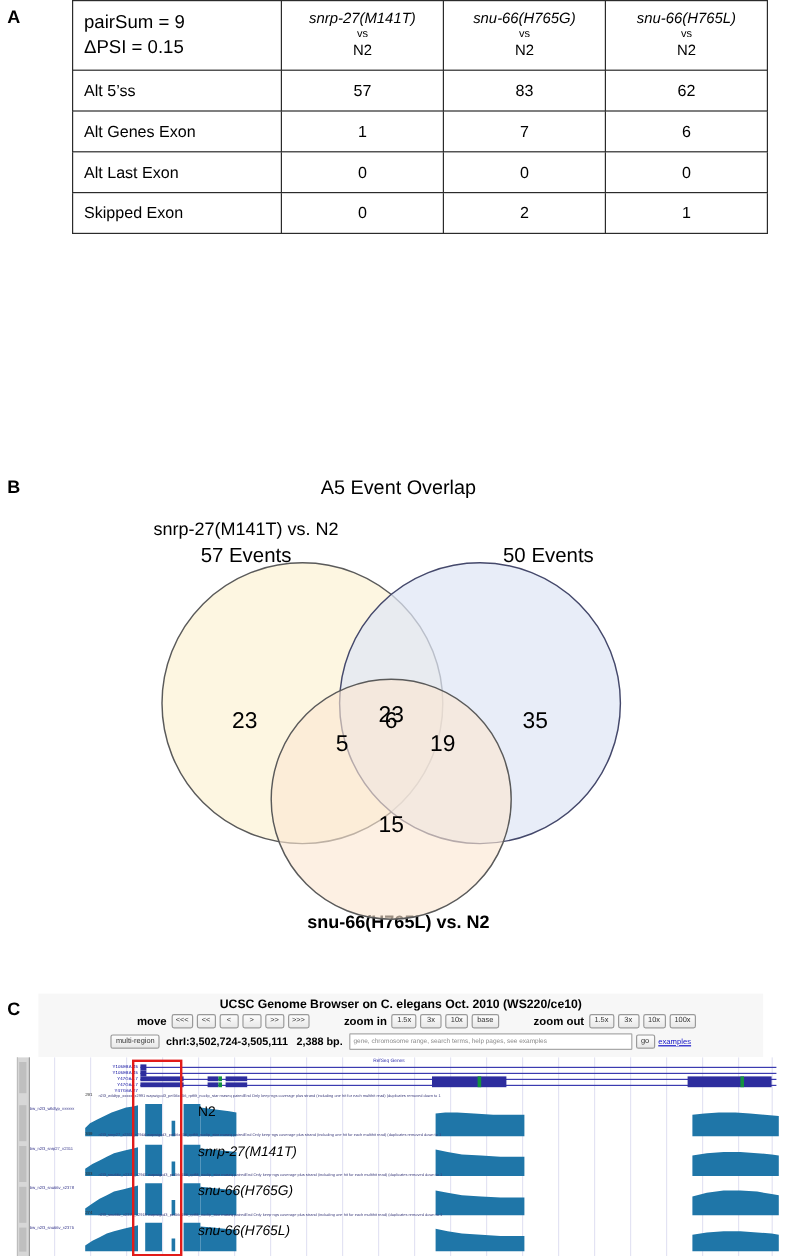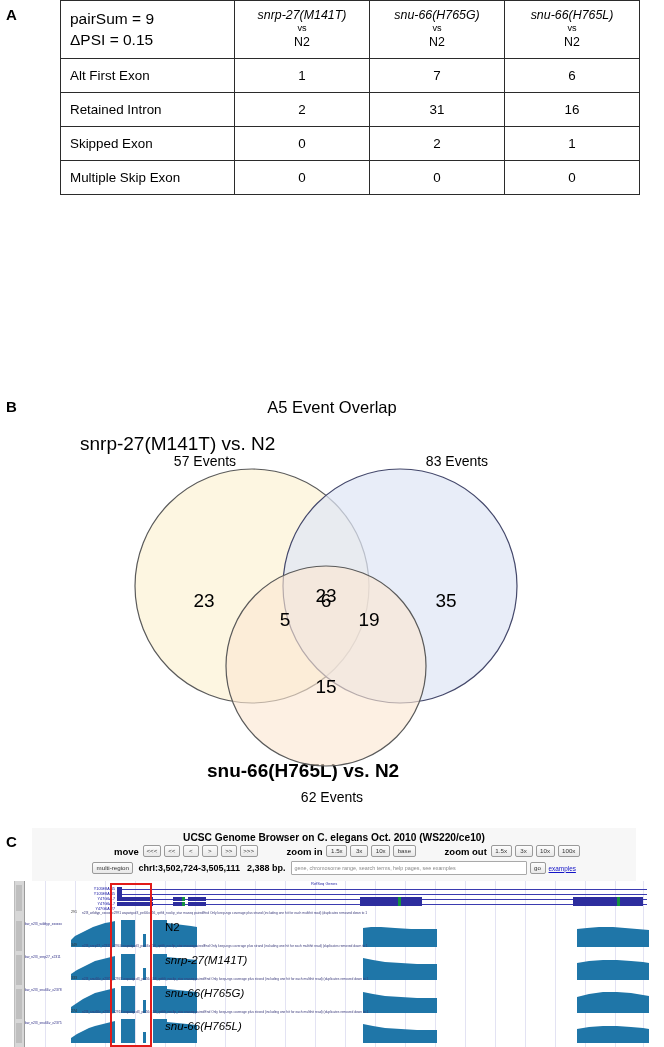--- a/index.html
+++ b/index.html
@@ -101,28 +101,28 @@
     height: 430px;
   }
   #venn-title {
     position: absolute;
     left: 0; top: 2px; width: 664px;
     text-align: center;
     font-size: 16.5px;
   }
   .venn-set-label {
     position: absolute;
-    text-align: left;
-    font-size: 19px;
+    text-align: center;
+    font-size: 15px;
     white-space: nowrap;
   }
   .venn-set-count {
     position: absolute;
     text-align: center;
-    font-size: 14px;
+    font-size: 17px;
     white-space: nowrap;
   }
   #venn-label-a { left: 80px;  top: 37px;  width: 250px; }
   #venn-count-a { left: 80px;  top: 57px;  width: 250px; }
   #venn-label-b { left: 332px; top: 37px;  width: 250px; }
   #venn-count-b { left: 332px; top: 57px;  width: 250px; }
   #venn-label-c { left: 207px; top: 364px; width: 250px; font-weight: bold; }
   #venn-count-c { left: 207px; top: 393px; width: 250px; }
 
   #venn-svg {
@@ -340,57 +340,56 @@
         </th>
         <th class="hdr-cond">
           <span class="strain">snu-66(H765L)</span>
           <span class="vs">vs</span>
           <span class="ref">N2</span>
         </th>
       </tr>
     </thead>
     <tbody>
       <tr>
-        <td class="row-label">Alt First Exon</td>
+        <td class="row-label">Alt 5’ss</td>
+        <td class="row-val">57</td>
+        <td class="row-val">83</td>
+        <td class="row-val">62</td>
+      </tr>
+      <tr>
+        <td class="row-label">Alt Genes Exon</td>
         <td class="row-val">1</td>
         <td class="row-val">7</td>
         <td class="row-val">6</td>
       </tr>
       <tr>
-        <td class="row-label">Retained Intron</td>
-        <td class="row-val">2</td>
-        <td class="row-val">31</td>
-        <td class="row-val">16</td>
+        <td class="row-label">Alt Last Exon</td>
+        <td class="row-val">0</td>
+        <td class="row-val">0</td>
+        <td class="row-val">0</td>
       </tr>
       <tr>
         <td class="row-label">Skipped Exon</td>
         <td class="row-val">0</td>
         <td class="row-val">2</td>
         <td class="row-val">1</td>
       </tr>
-      <tr>
-        <td class="row-label">Multiple Skip Exon</td>
-        <td class="row-val">0</td>
-        <td class="row-val">0</td>
-        <td class="row-val">0</td>
-      </tr>
     </tbody>
   </table>
 </div>
 
 <div id="panel-b">
   <div id="venn-title">A5 Event Overlap</div>
 
   <div class="venn-set-label" id="venn-label-a">snrp-27(M141T) vs. N2</div>
   <div class="venn-set-count" id="venn-count-a">57 Events</div>
 
-  <div class="venn-set-count" id="venn-count-b">83 Events</div>
+  <div class="venn-set-count" id="venn-count-b">50 Events</div>
 
   <div class="venn-set-label" id="venn-label-c">snu-66(H765L) vs. N2</div>
-  <div class="venn-set-count" id="venn-count-c">62 Events</div>
 
   <svg id="venn-svg" width="664" height="430">
 
     <circle cx="252" cy="190" r="117" fill="#fdf5de" fill-opacity="0.92" stroke="#5a5a5a" stroke-width="1.2"></circle>
 
     <circle cx="400" cy="190" r="117" fill="#dfe6f5" fill-opacity="0.72" stroke="#44486b" stroke-width="1.2"></circle>
 
     <circle cx="326" cy="270" r="100" fill="#fbe6d2" fill-opacity="0.62" stroke="#5a5a5a" stroke-width="1.2"></circle>
 
     <text class="venn-num" id="venn-num-a" x="204" y="206">23</text>

